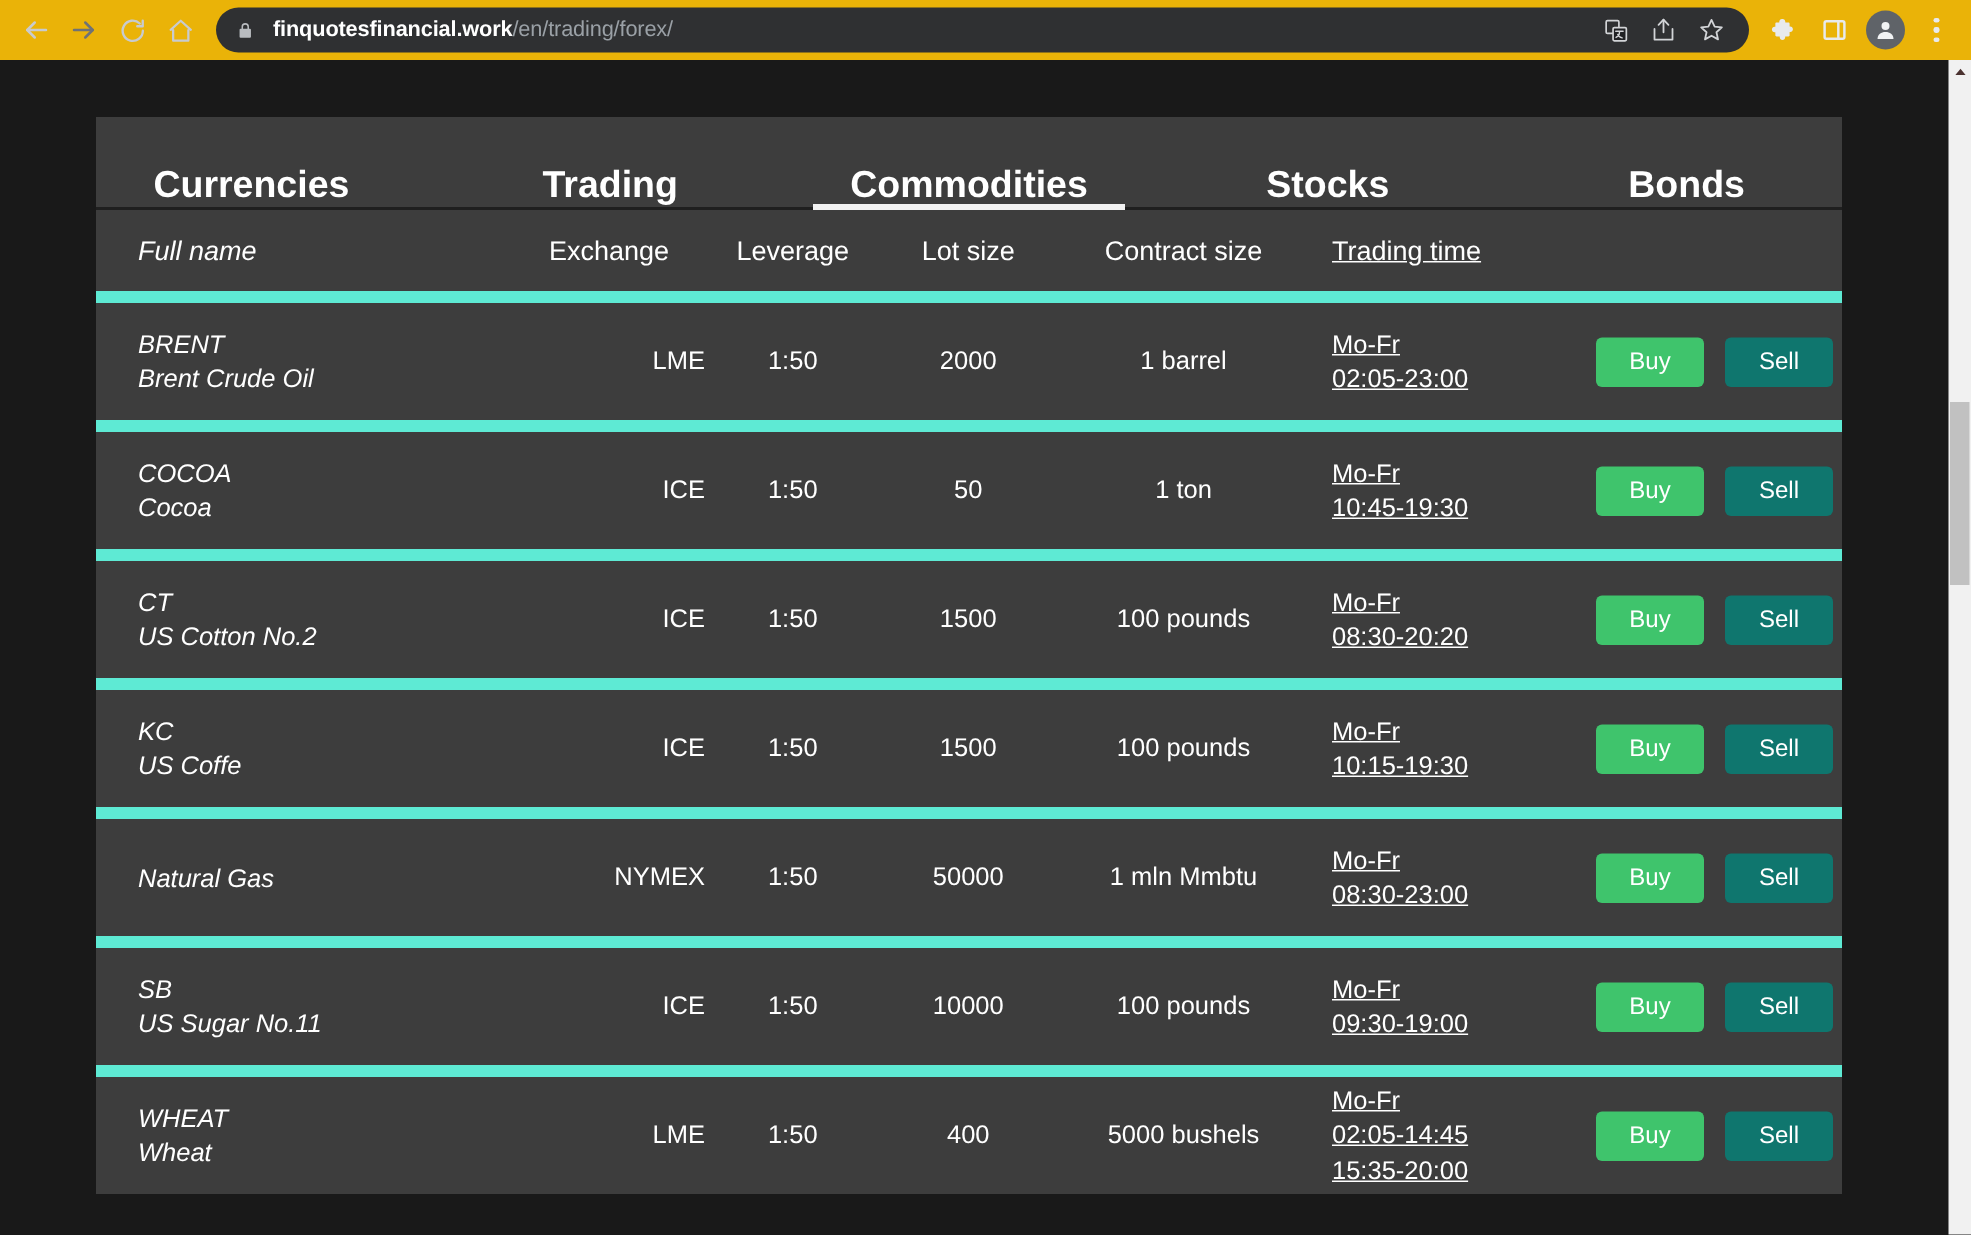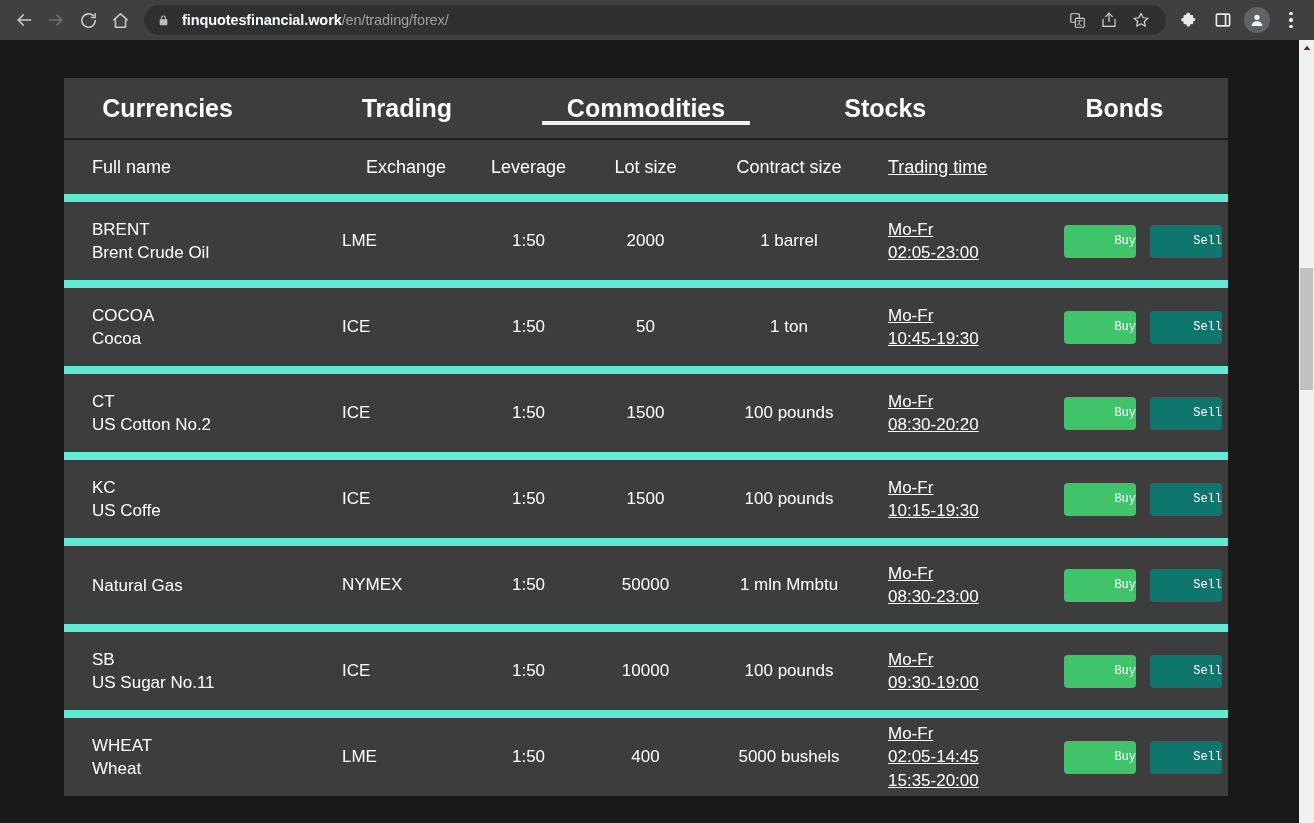--- a/index.html
+++ b/index.html
@@ -7,21 +7,21 @@
     width: 1314px; height: 823px;
     overflow: hidden;
     background: #191919;
     font-family: "Liberation Sans", sans-serif;
   }
 
   
   .browser-bar {
     position: absolute; top: 0; left: 0;
     width: 1314px; height: 40px;
-    background: #404040;
+    background: #eab308;
     display: flex; align-items: center;
     padding: 0 8px;
   }
   .nav-btn {
     width: 32px; height: 32px;
     display: flex; align-items: center; justify-content: center;
     border-radius: 50%;
     flex: 0 0 auto;
   }
   .nav-btn svg { display: block; }
@@ -71,21 +71,21 @@
     position: absolute;
     left: 64px; top: 38px;
     width: 1164px;
   }
 
   
   .tabs {
     background: #3d3d3d;
     height: 60px;
     display: flex;
-    align-items: center;
+    align-items: flex-end;
     gap: 32px;
   }
   .tab {
     flex: 1 1 0;
     display: flex; align-items: center; justify-content: center;
     color: #ffffff;
     font-size: 25px;
     font-weight: 700;
     position: relative;
   }
@@ -105,22 +105,22 @@
     display: flex;
     align-items: center;
     color: #ffffff;
   }
   .row.head {
     height: 56px;
     border-top: 2px solid #1f1f1f;
   }
   .row.data { min-height: 86px; }
 
-  .c-name      { width: 278px; padding-left: 28px; }
-  .c-exchange  { width: 128px; text-align: left; }
+  .c-name      { width: 278px; padding-left: 28px; font-style: italic; }
+  .c-exchange  { width: 128px; text-align: right; }
   .c-leverage  { width: 117px; text-align: center; }
   .c-lot       { width: 117px; text-align: center; }
   .c-contract  { width: 170px; text-align: center; }
   .c-time      { width: 180px; padding-left: 14px; text-decoration: underline; }
   .c-actions   { flex: 1 1 auto; display: flex; align-items: center; gap: 14px; padding-left: 10px; }
 
   .head .c-name,
   .head .c-exchange,
   .head .c-leverage,
   .head .c-lot,
@@ -130,26 +130,26 @@
 
   .sym { font-size: 17px; line-height: 23px; color: #ffffff; }
   .full { font-size: 17px; line-height: 23px; color: #ffffff; }
   .cellval { font-size: 17px; }
   .timeline { font-size: 17px; line-height: 23.5px; white-space: nowrap; }
 
   .btn {
     border: none;
     border-radius: 4px;
     color: #ffffff;
-    font-family: Liberation Mono, monospace;
-    font-size: 12px;
+    font-family: Liberation Sans, sans-serif;
+    font-size: 16px;
     width: 72px; height: 33px;
     cursor: pointer;
     line-height: 33px;
-    text-align: right;
+    text-align: center;
     padding: 0;
   }
   .btn-buy  { background: #3fc46c; }
   .btn-sell { background: #0f766e; }
 
   
   .scrollbar {
     position: absolute;
     right: 0; top: 40px;
     width: 15px; height: 783px;

